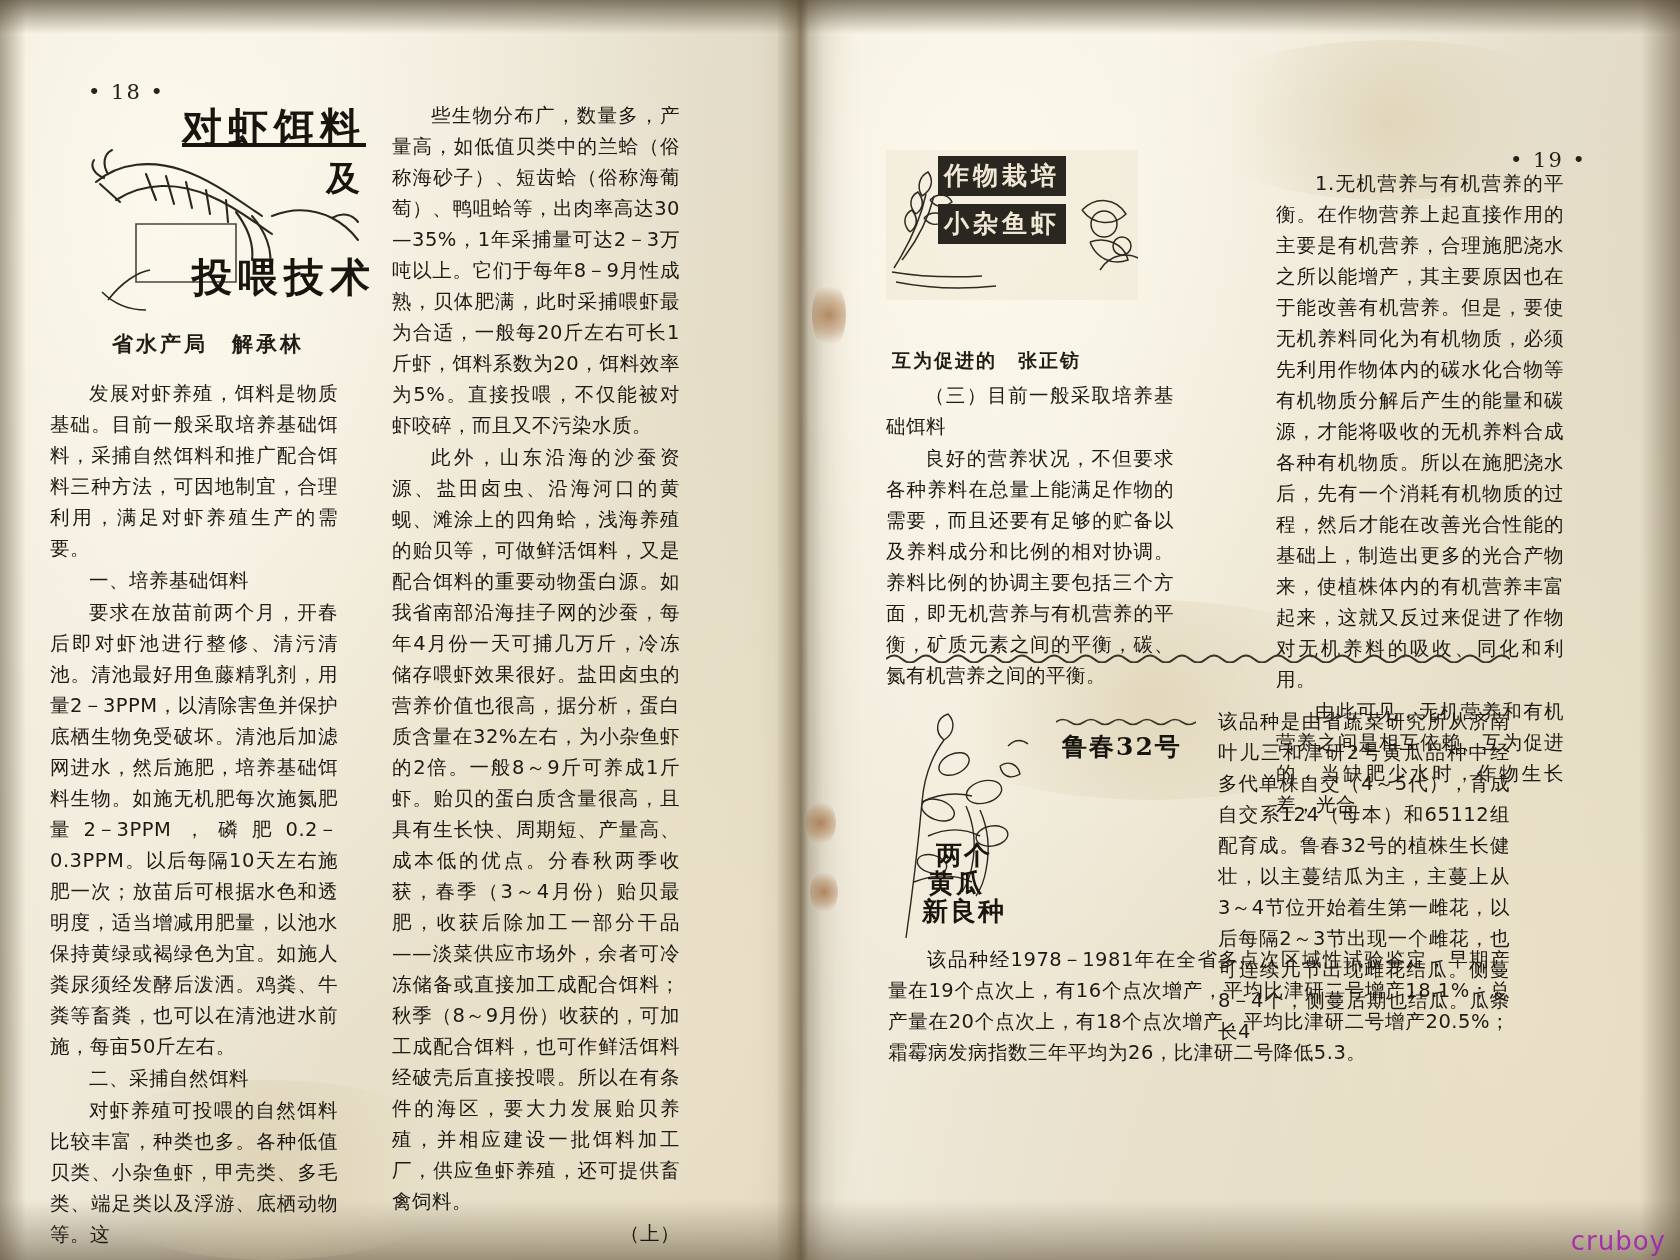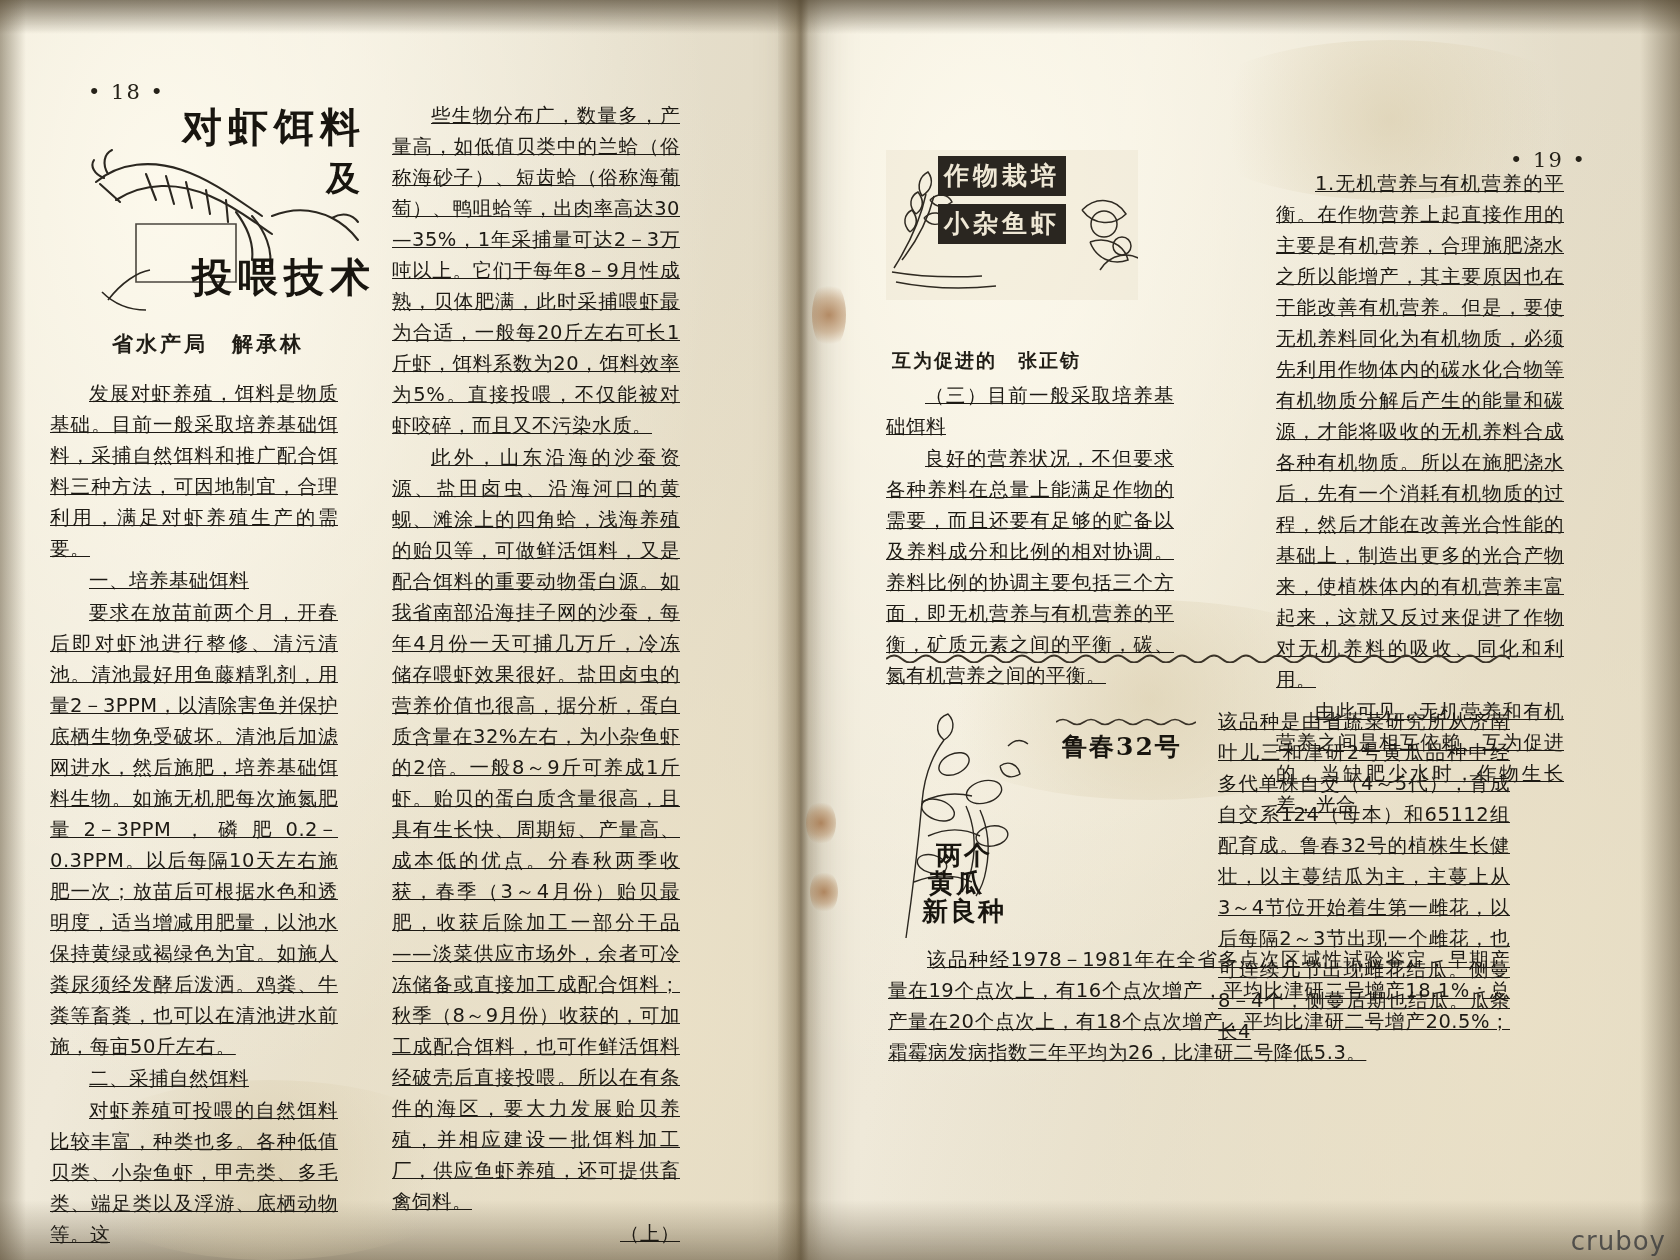--- a/index.html
+++ b/index.html
@@ -89,21 +89,20 @@
     font-family: "DejaVu Sans", "Liberation Sans", sans-serif;
     color: #1d1a14;
     font-size: 19.5px;
     line-height: 31px;
     text-align: justify;
     letter-spacing: 0.5px;
   }
   .col p {
     margin: 0 0 1px 0;
     text-indent: 2em;
-    text-decoration: underline;
   }
   .col p.right { text-indent: 0; text-align: right; }
 
   .pagenum {
     position: absolute;
     font-size: 21px;
     color: #262219;
     font-family: "DejaVu Serif", serif;
     letter-spacing: 2px;
   }
@@ -157,21 +156,21 @@
     height: 12px;
   }
 
   
   #watermark {
     position: absolute;
     right: 14px;
     bottom: 4px;
     font-family: "DejaVu Sans", sans-serif;
     font-size: 26px;
-    color: #404040;
+    color: #a21caf;
     opacity: 0.85;
     letter-spacing: 1px;
   }
 
   .illus {
     position: absolute;
   }
 </style>
 </head>
 <body>
@@ -208,21 +207,21 @@
         <path d="M166,112 C180,128 186,146 184,160"></path>
         <path d="M18,74 C8,70 4,62 8,56"></path>
         <path d="M22,70 C16,60 18,50 26,46"></path>
       </g>
       <g fill="none" stroke="#2b2720" stroke-width="1.6">
         <path d="M50,120 L150,120 L150,178 L50,178 Z" opacity="0.85"></path>
         <path d="M22,196 C36,178 52,168 64,166"></path>
         <path d="M16,188 C28,200 44,206 60,206"></path>
       </g>
     </svg>
-    <div class="brush" style="left:96px; top:-4px; font-size:40px;">对虾饵料</div>
+    <div class="brush" style="left:96px; top:-4px; font-size:40px;text-decoration:underline;">对虾饵料</div>
     <div class="brush" style="left:240px; top:52px; font-size:34px;">及</div>
     <div class="brush" style="left:106px; top:146px; font-size:40px;">投喂技术</div>
   </div>
 
   <div class="byline" style="position:absolute; left:112px; top:330px;">省水产局　解承林</div>
 
   <div class="col" id="left-col-1" style="left:50px; top:378px; width:288px; height:700px;">
       <p>发展对虾养殖，饵料是物质基础。目前一般采取培养基础饵料，采捕自然饵料和推广配合饵料三种方法，可因地制宜，合理利用，满足对虾养殖生产的需要。</p>
       <p>一、培养基础饵料</p>
       <p>要求在放苗前两个月，开春后即对虾池进行整修、清污清池。清池最好用鱼藤精乳剂，用量2－3PPM，以清除害鱼并保护底栖生物免受破坏。清池后加滤网进水，然后施肥，培养基础饵料生物。如施无机肥每次施氮肥量2－3PPM，磷肥0.2－0.3PPM。以后每隔10天左右施肥一次；放苗后可根据水色和透明度，适当增减用肥量，以池水保持黄绿或褐绿色为宜。如施人粪尿须经发酵后泼洒。鸡粪、牛粪等畜粪，也可以在清池进水前施，每亩50斤左右。</p>

